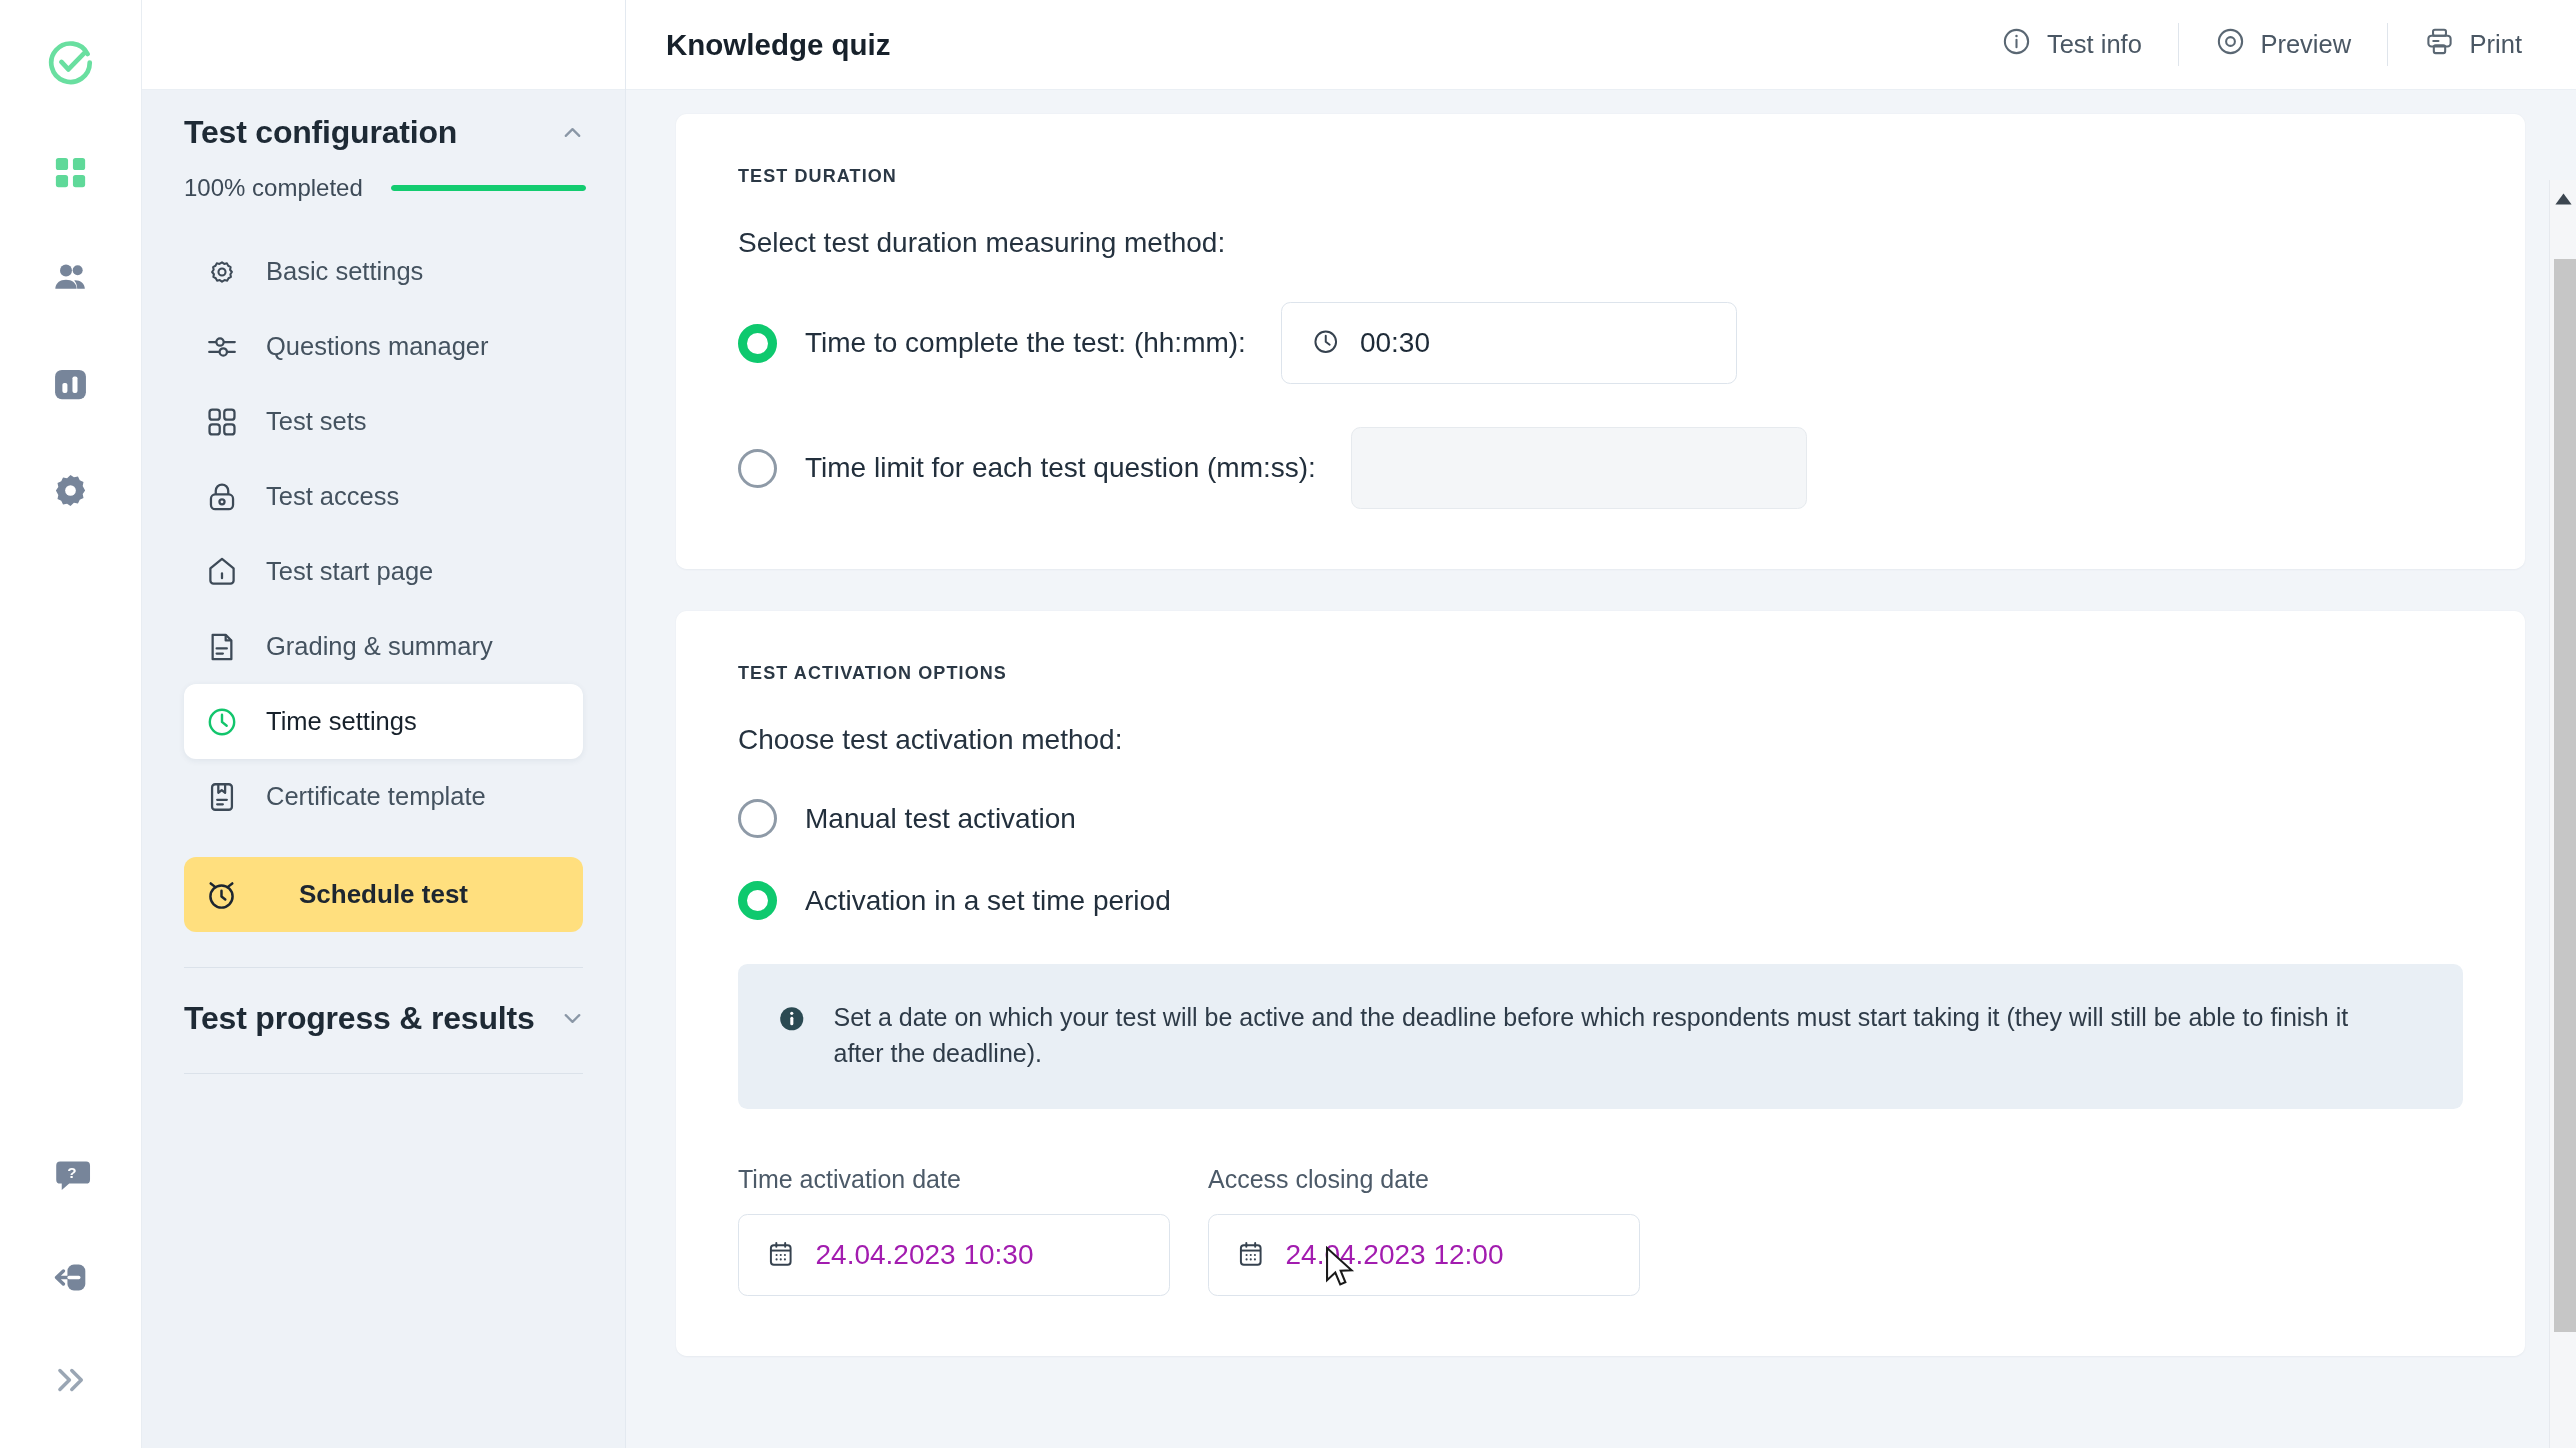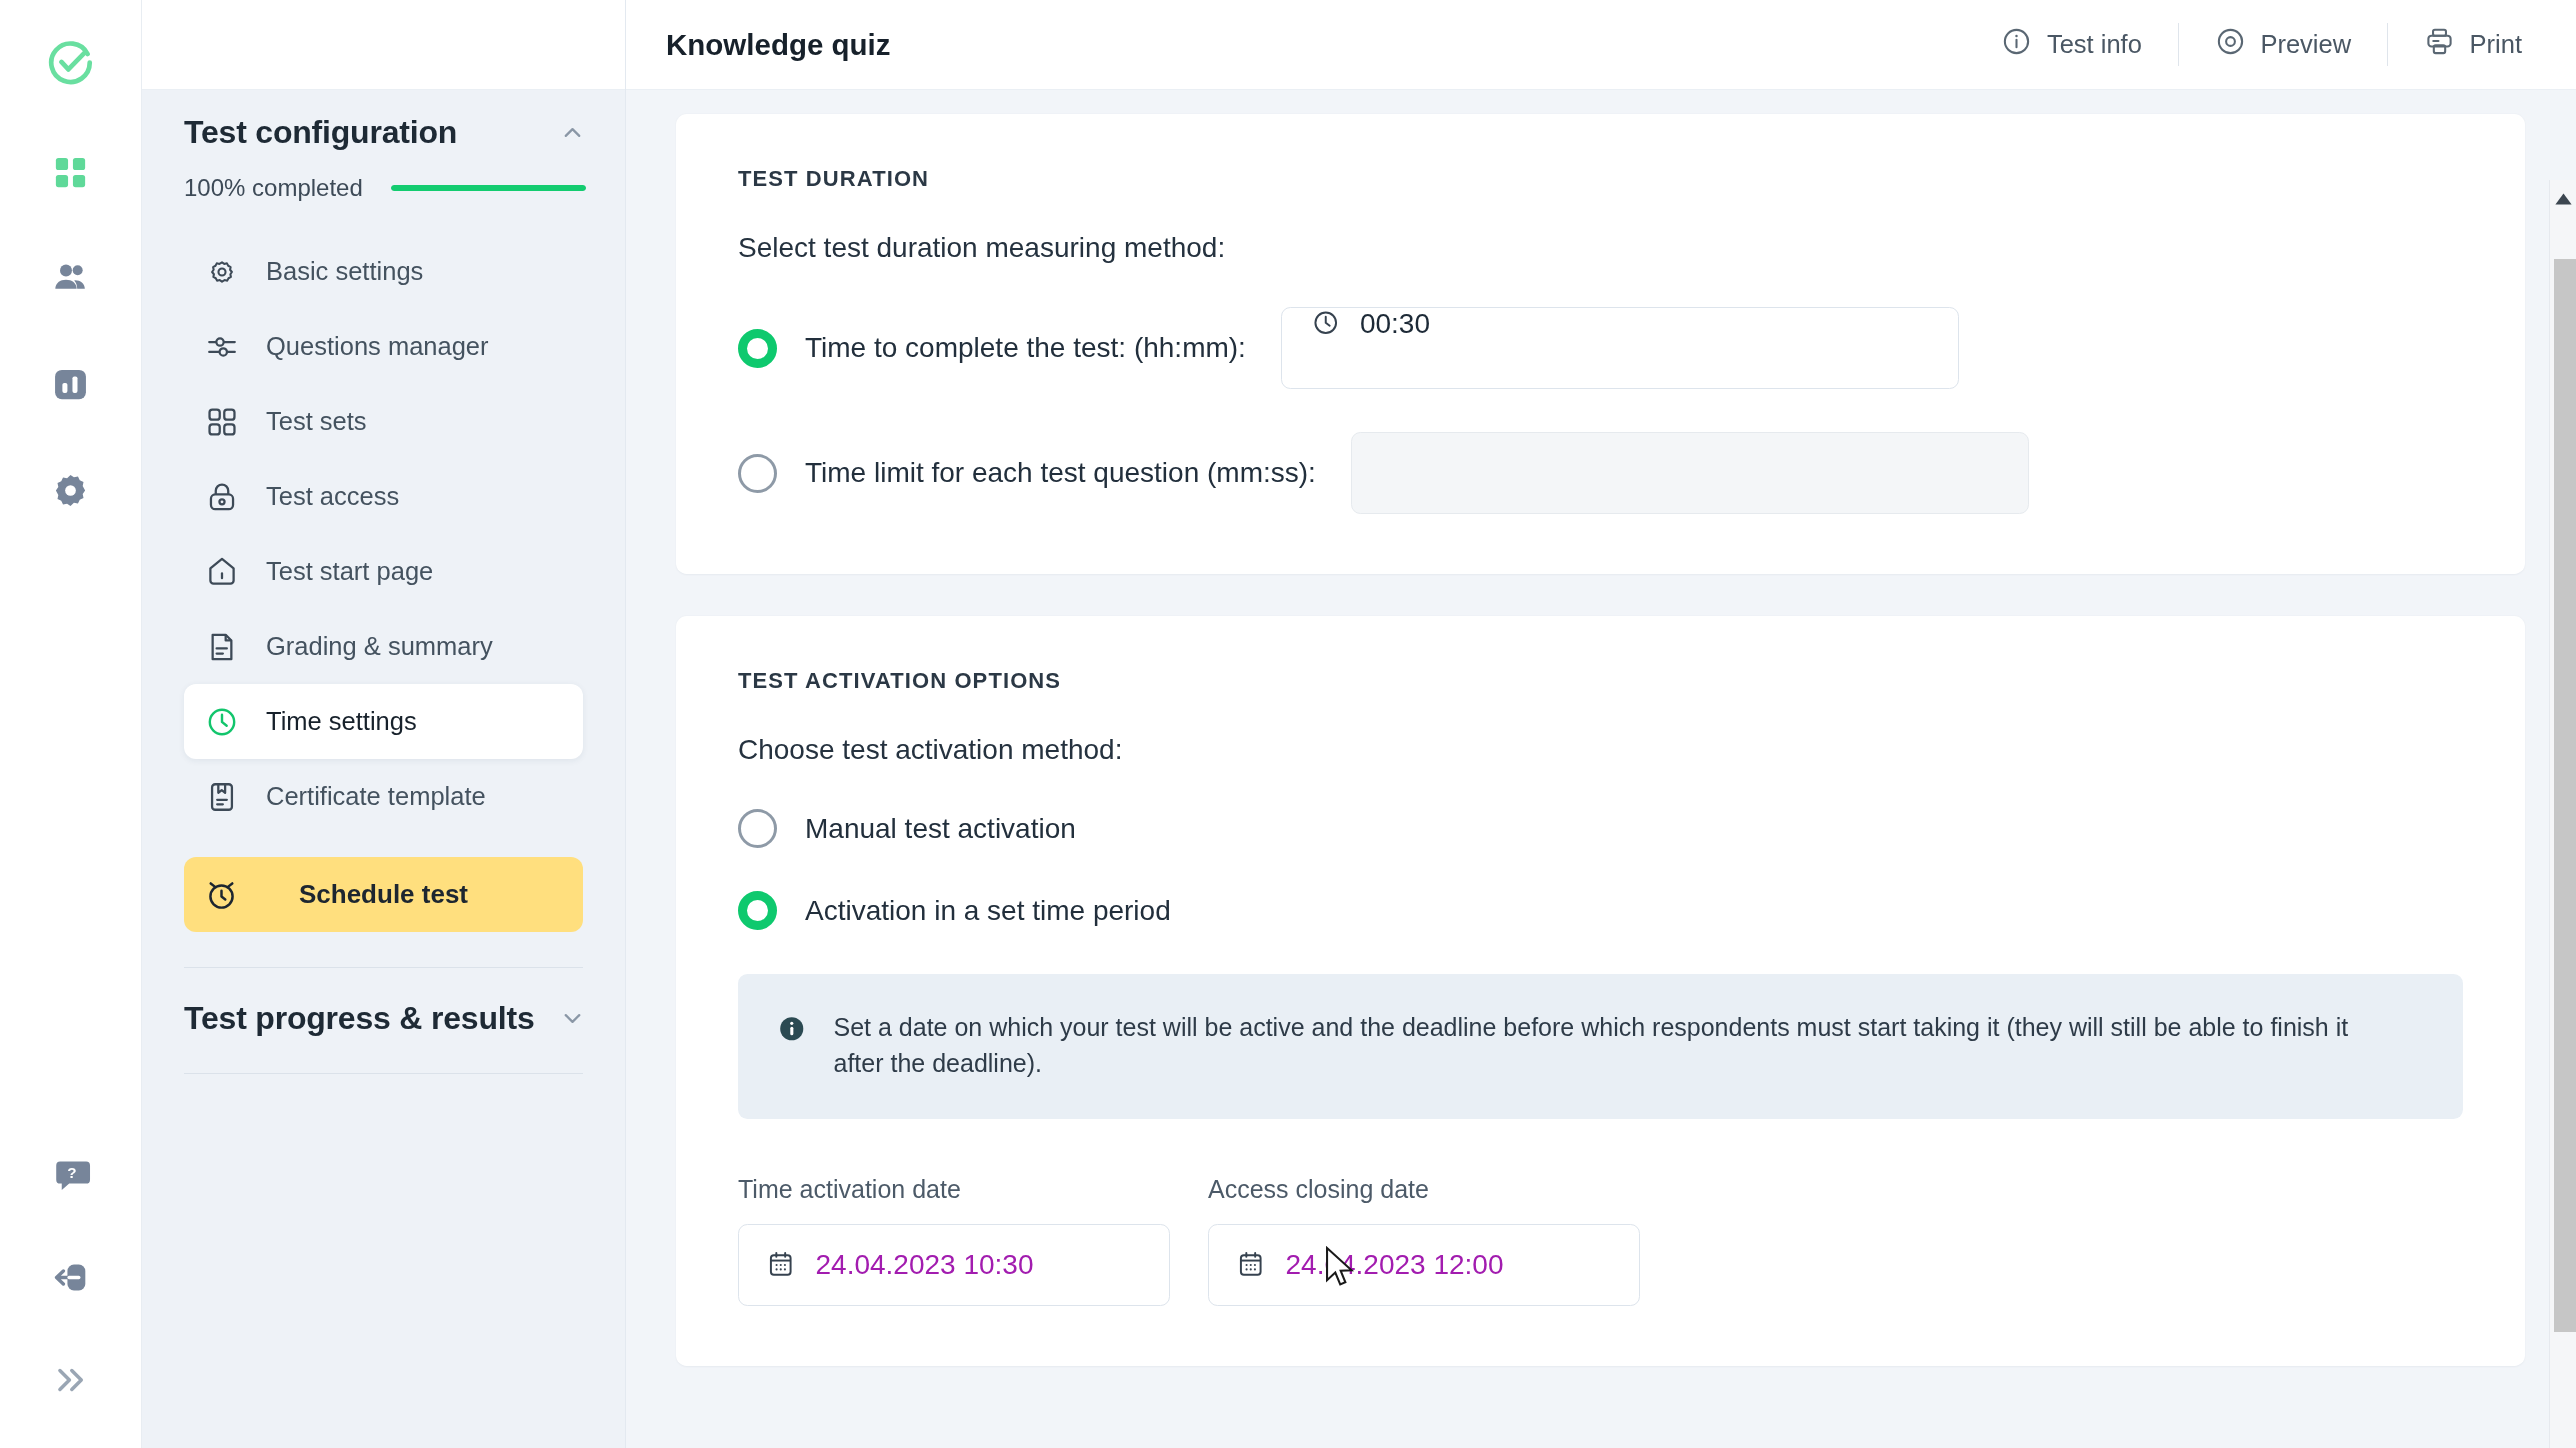--- a/index.html
+++ b/index.html
@@ -103,40 +103,40 @@
     flex: 1; background: #f2f5f9; padding: 24px 51px 0 50px;
     overflow: hidden; position: relative;
   }
   .card {
     background: #ffffff; border-radius: 10.7px; padding: 0 0 0 0;
     box-shadow: 0 0.7px 2px rgba(25,45,70,.05);
   }
   .card + .card { margin-top: 42px; }
   .card-inner { padding: 52px 62px 60px 62px; }
   .card-title {
-    font-size: 22px; font-weight: 700; letter-spacing: 1.1px;
+    font-size: 18px; font-weight: 700; letter-spacing: 1.1px;
     color: #2b3845; text-transform: uppercase;
   }
   .card-q { font-size: 28px; color: #25323f; margin-top: 40px; }
 
   .radio-row { display: flex; align-items: center; margin-top: 43px; }
   .radio {
     width: 39px; height: 39px; border-radius: 50%;
     border: 3.4px solid #8e9aa7; background: #fff; flex-shrink: 0;
     cursor: pointer; position: relative;
   }
   .radio.on {
     border-color: #0ec96e; border-width: 9.4px; background: #fff;
   }
   .radio-text { font-size: 28px; color: #222f3c; margin-left: 28px; }
 
   .tinput {
     height: 82px; border: 1.3px solid #dde4ec; border-radius: 9.4px;
-    background: #ffffff; display: flex; gap: 19px;
-    padding: 0 29.5px; margin-left: 35px; width: 678px;
+    background: #ffffff; display: flex; align-items: center; gap: 19px;
+    padding: 0 29.5px; margin-left: 35px; width: 456px;
   }
   .tinput.disabled { background: #f4f6f8; border-color: #e6eaee; }
   .tinput-val { font-size: 28px; color: #1d2a37; }
 
   .note {
     background: #e9eff5; border-radius: 9.4px; margin-top: 44px;
     padding: 36px 42px 38px 39px; display: flex; gap: 27px; align-items: flex-start;
   }
   .note-ico { flex-shrink: 0; margin-top: 4px; }
   .note-text { font-size: 25px; line-height: 1.42; color: #2e3b48; max-width: 1529px; }

